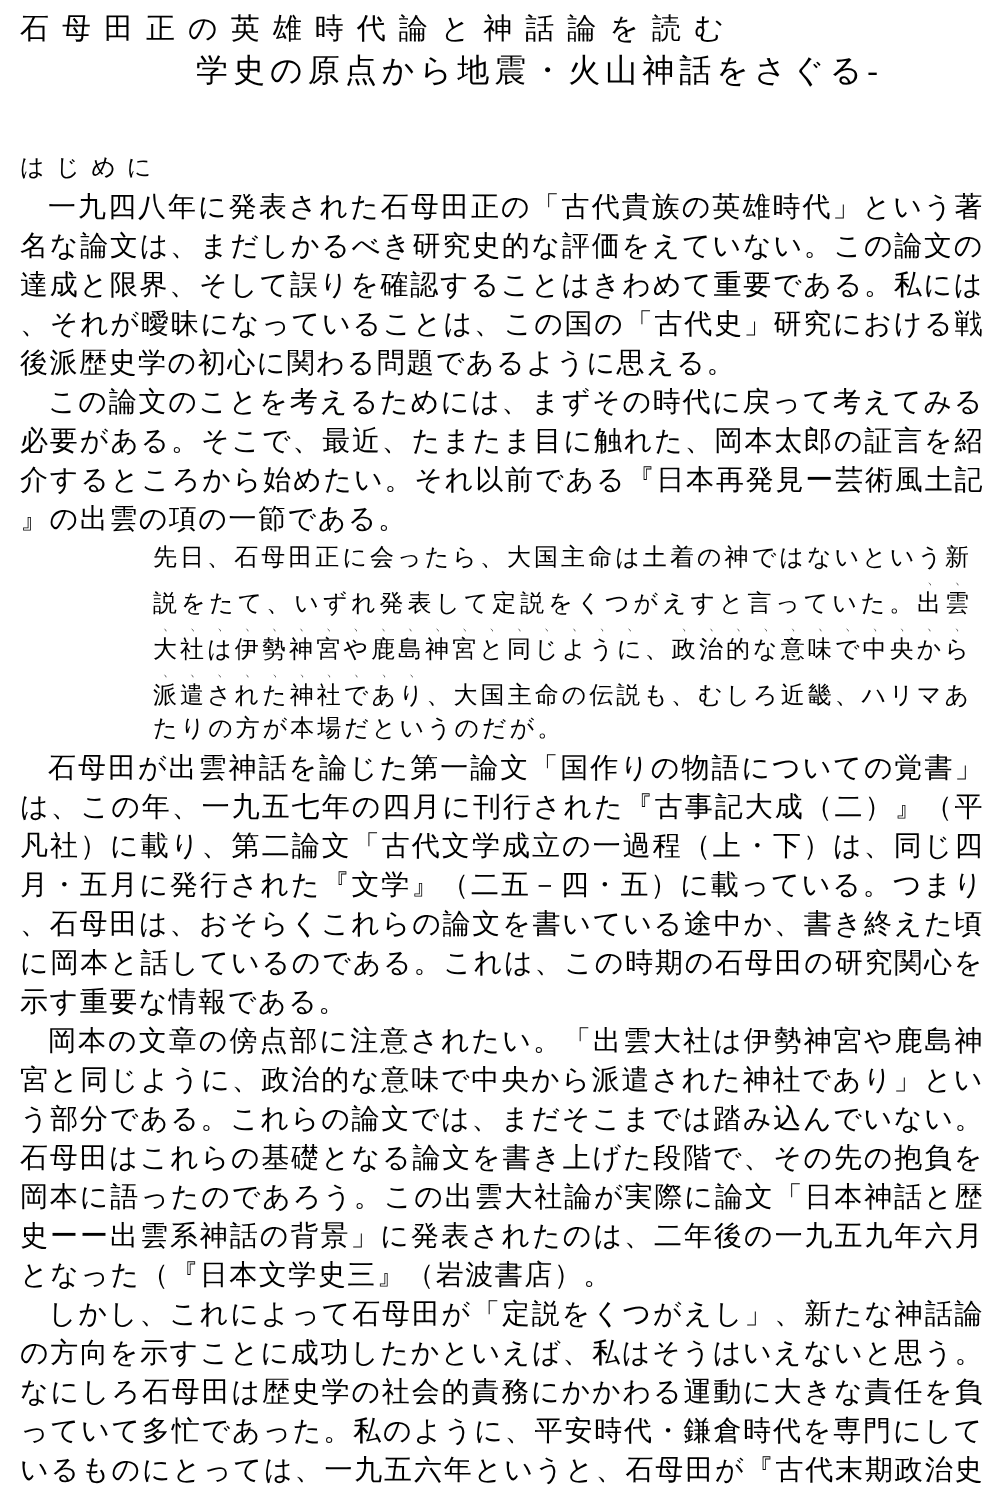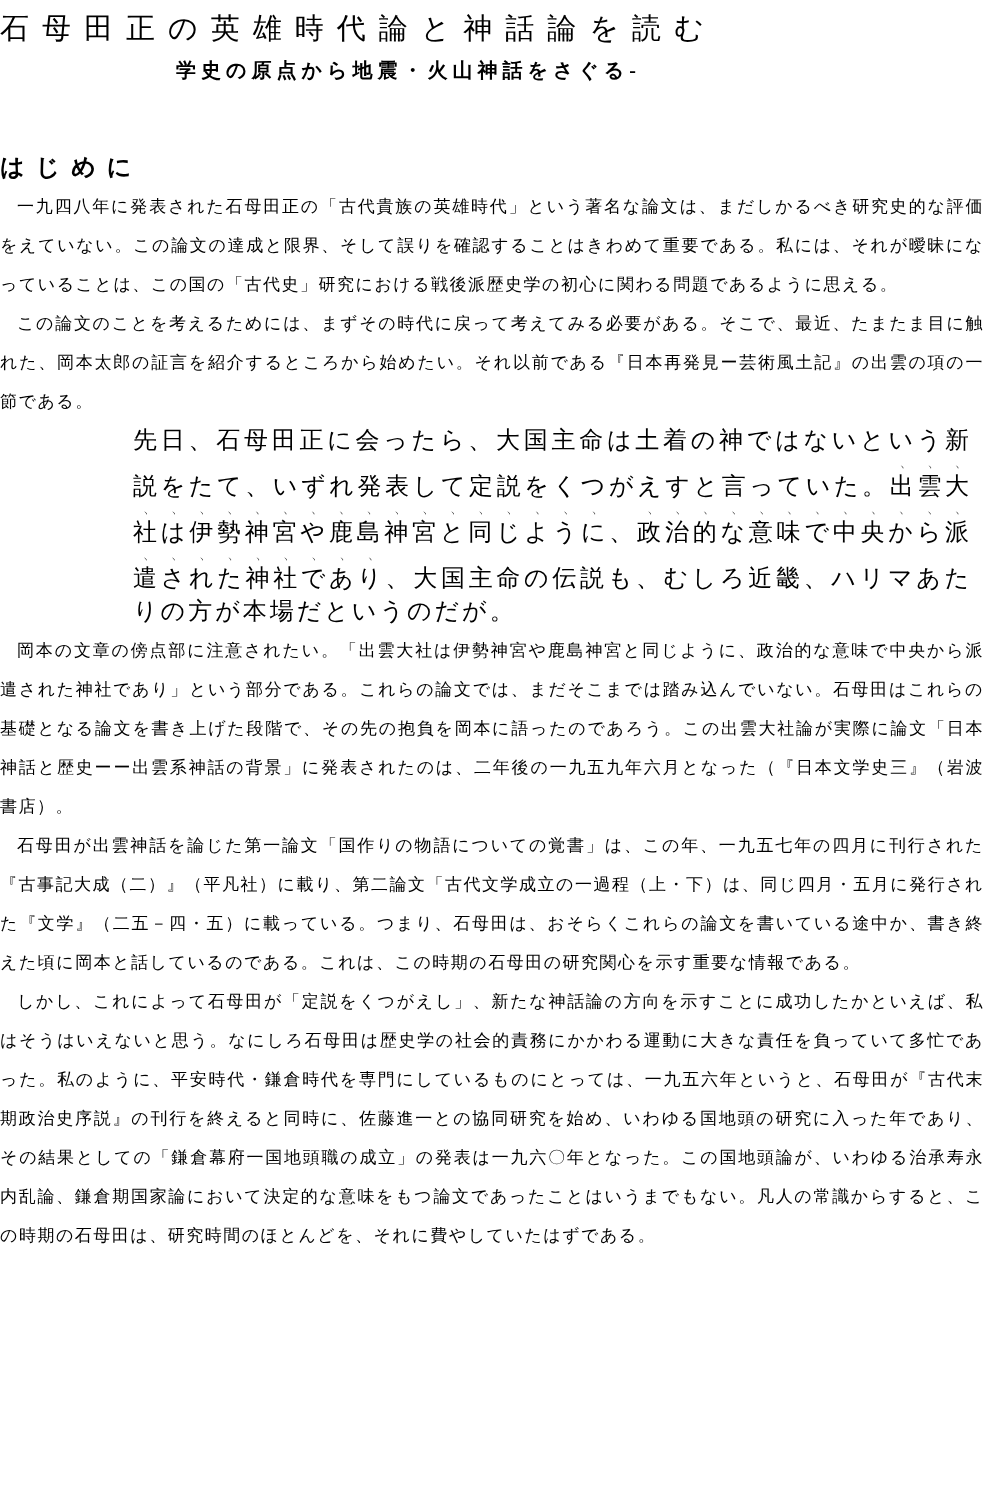--- a/index.html
+++ b/index.html
@@ -11,48 +11,48 @@
     width: 988px;
     height: 1489px;
     overflow: hidden;
     color: #000000;
     font-family: "Liberation Serif", "DejaVu Serif", serif;
   }
   .page {
     box-sizing: border-box;
     width: 988px;
     height: 1489px;
-    padding: 10px 4px 0 0;
+    padding: 10px 4px 0 20px;
     overflow: hidden;
   }
   .title {
     font-size: 29px;
     font-weight: 400;
     letter-spacing: 13px;
     line-height: 36px;
     margin: 0;
     white-space: nowrap;
   }
   .subtitle {
-    font-size: 20px;
-    font-weight: 700;
+    font-size: 32px;
+    font-weight: 400;
     letter-spacing: 5px;
     line-height: 32px;
     margin: 8px 0 0 176px;
     white-space: nowrap;
   }
   .section-heading {
     font-size: 24px;
-    font-weight: 700;
+    font-weight: 400;
     letter-spacing: 11px;
     line-height: 39px;
     margin: 62px 0 0 0;
   }
   .para {
-    font-size: 17px;
+    font-size: 28px;
     line-height: 39px;
     letter-spacing: 1.5px;
     text-align: justify;
     text-indent: 1em;
     line-break: anywhere;
     margin: 0;
   }
   .quote {
     font-size: 24px;
     line-height: 33px;
@@ -72,17 +72,17 @@
 <body>
 
 <div class="page">
   <h1 class="title">石母田正の英雄時代論と神話論を読む</h1>
   <div class="subtitle">学史の原点から地震・火山神話をさぐる-</div>
   <div class="section-heading">はじめに</div>
   <div>
       <p class="para">一九四八年に発表された石母田正の「古代貴族の英雄時代」という著名な論文は、まだしかるべき研究史的な評価をえていない。この論文の達成と限界、そして誤りを確認することはきわめて重要である。私には、それが曖昧になっていることは、この国の「古代史」研究における戦後派歴史学の初心に関わる問題であるように思える。</p>
       <p class="para">この論文のことを考えるためには、まずその時代に戻って考えてみる必要がある。そこで、最近、たまたま目に触れた、岡本太郎の証言を紹介するところから始めたい。それ以前である『日本再発見ー芸術風土記』の出雲の項の一節である。</p>
       <div class="quote"><span>先日、石母田正に会ったら、大国主命は土着の神ではないという新説をたて、いずれ発表して定説をくつがえすと言っていた。</span><span class="em-sesame">出雲大社は伊勢神宮や鹿島神宮と同じように、政治的な意味で中央から派遣された神社であり</span><span>、大国主命の伝説も、むしろ近畿、ハリマあたりの方が本場だというのだが。</span></div>
+      <p class="para">石母田が出雲神話を論じた第一論文「国作りの物語についての覚書」は、この年、一九五七年の四月に刊行された『古事記大成（二）』（平凡社）に載り、第二論文「古代文学成立の一過程（上・下）は、同じ四月・五月に発行された『文学』（二五－四・五）に載っている。つまり、石母田は、おそらくこれらの論文を書いている途中か、書き終えた頃に岡本と話しているのである。これは、この時期の石母田の研究関心を示す重要な情報である。</p>
       <p class="para">岡本の文章の傍点部に注意されたい。「出雲大社は伊勢神宮や鹿島神宮と同じように、政治的な意味で中央から派遣された神社であり」という部分である。これらの論文では、まだそこまでは踏み込んでいない。石母田はこれらの基礎となる論文を書き上げた段階で、その先の抱負を岡本に語ったのであろう。この出雲大社論が実際に論文「日本神話と歴史ーー出雲系神話の背景」に発表されたのは、二年後の一九五九年六月となった（『日本文学史三』（岩波書店）。</p>
-      <p class="para">石母田が出雲神話を論じた第一論文「国作りの物語についての覚書」は、この年、一九五七年の四月に刊行された『古事記大成（二）』（平凡社）に載り、第二論文「古代文学成立の一過程（上・下）は、同じ四月・五月に発行された『文学』（二五－四・五）に載っている。つまり、石母田は、おそらくこれらの論文を書いている途中か、書き終えた頃に岡本と話しているのである。これは、この時期の石母田の研究関心を示す重要な情報である。</p>
       <p class="para">しかし、これによって石母田が「定説をくつがえし」、新たな神話論の方向を示すことに成功したかといえば、私はそうはいえないと思う。なにしろ石母田は歴史学の社会的責務にかかわる運動に大きな責任を負っていて多忙であった。私のように、平安時代・鎌倉時代を専門にしているものにとっては、一九五六年というと、石母田が『古代末期政治史序説』の刊行を終えると同時に、佐藤進一との協同研究を始め、いわゆる国地頭の研究に入った年であり、その結果としての「鎌倉幕府一国地頭職の成立」の発表は一九六〇年となった。この国地頭論が、いわゆる治承寿永内乱論、鎌倉期国家論において決定的な意味をもつ論文であったことはいうまでもない。凡人の常識からすると、この時期の石母田は、研究時間のほとんどを、それに費やしていたはずである。</p>
     </div>
 </div>
 
 </body></html>

